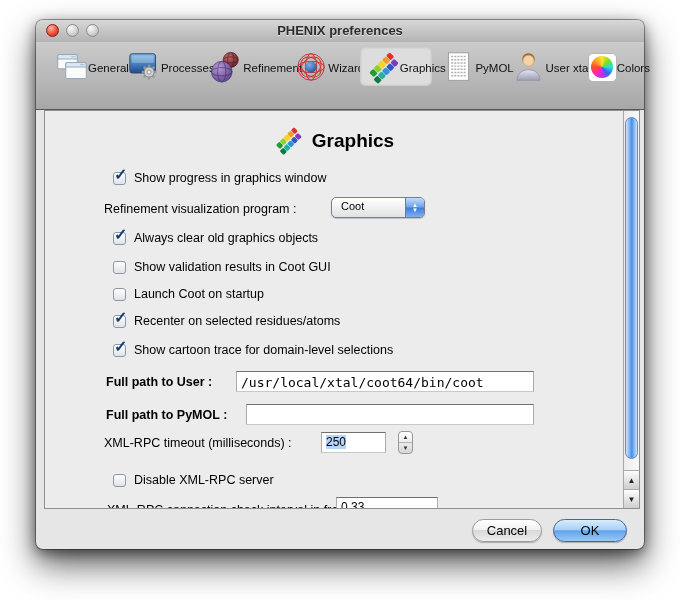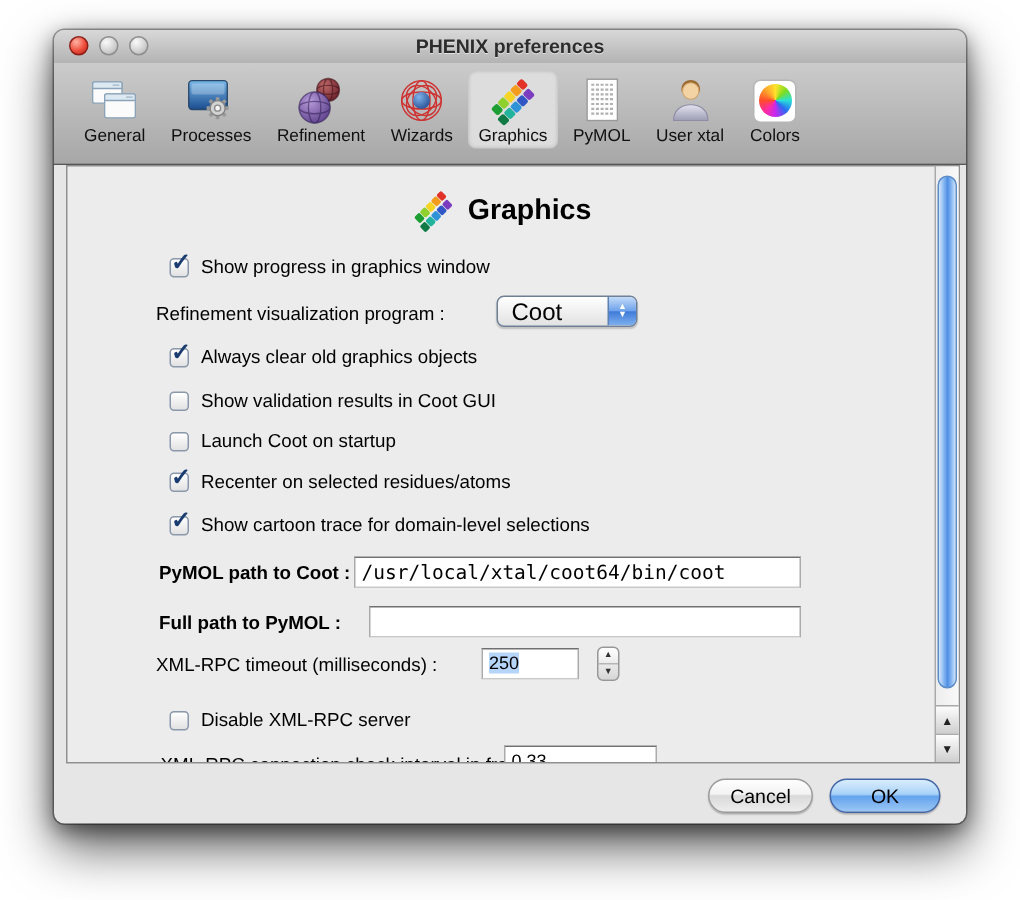--- a/index.html
+++ b/index.html
@@ -23,21 +23,21 @@
   .light.red  { background:radial-gradient(circle at 35% 28%, #ffb3a6, #ee4e3b 55%, #ad231a);
                 border:1px solid #8f1f16; }
   .light.gray { background:radial-gradient(circle at 35% 28%, #fafafa, #cfcfcf 60%, #a9a9a9);
                 border:1px solid #8d8d8d; }
 
   
   .toolbar { position:absolute; left:0; top:22px; right:0; height:68px;
              background:linear-gradient(#cbcbcb,#a7a7a7);
              border-bottom:1px solid #565656;
              display:flex; align-items:flex-start; padding:5px 0 0 13px; gap:3px; }
-  .tb-item { display:flex; flex-direction:column; align-items:center;
+  .tb-item { display:flex; flex-direction:row; align-items:center;
              padding:3px 7px 2px; border-radius:5px; min-width:48px; }
   .tb-item.selected { background:#dddddd; box-shadow: inset 0 0 3px rgba(0,0,0,.2); }
   .tb-icon { width:34px; height:34px; display:flex; align-items:center; justify-content:center; }
   .tb-label { font-size:11.5px; color:#101010; margin-top:1px; white-space:nowrap; }
   .colorwheel { width:29px; height:29px; background:#fff; border:1px solid #b6b6b6;
                 border-radius:5px; display:flex; align-items:center; justify-content:center; }
   .colorwheel .wheel { width:22px; height:22px; border-radius:50%;
      background:conic-gradient(#ffe32b,#7ddd20,#28e0d8,#2b6bf2,#c32bf0,#ff2ba0,#ff4b2b,#ffa02b,#ffe32b); }
 
   
@@ -59,21 +59,21 @@
         background:linear-gradient(#ffffff,#e2e2e2);
         box-shadow: inset 0 1px 0 rgba(255,255,255,.9); position:relative; }
   .cb .mark { display:none; position:absolute; left:0px; top:-8px;
               font-size:16px; font-weight:900; color:#1b3c70; }
   .cb.checked .mark { display:block; }
 
   .popup { position:absolute; left:286px; top:86px; width:94px; height:21px;
            display:flex; border:1px solid #6e7f96; border-radius:5px;
            background:linear-gradient(#ffffff,#e2e2e2);
            box-shadow: 0 1px 1px rgba(0,0,0,.18); overflow:hidden; }
-  .popup .pop-label { flex:1; font-size:16px; padding:2px 0 0 9px; color:#000; }
+  .popup .pop-label { flex:1; font-size:11px; padding:2px 0 0 9px; color:#000; }
   .popup .pop-cap { width:19px; border-left:1px solid #5f7fae;
            background:linear-gradient(#c3dbf8, #6fa3ec 48%, #3f7bd8 52%, #7fb0ef);
            display:flex; flex-direction:column; align-items:center; justify-content:center;
            color:#fff; font-size:6px; line-height:5px; }
 
   .tfield { position:absolute; height:21px; background:#fff;
             border:1px solid; border-color:#707070 #ababab #c9c9c9 #ababab;
             font-size:12px; padding:2px 4px; overflow:hidden; white-space:nowrap; color:#000; }
   .tfield.mono { font-family:"DejaVu Sans Mono", monospace; font-size:13px; padding-top:3px; }
   .tfield .sel { background:#b5d5fa; }
@@ -352,21 +352,21 @@
           <span>Recenter on selected residues/atoms</span>
         </div>
 
         <div class="row cbrow" style="top:230px">
           <span class="cb checked">
               <span class="mark">✓</span>
             </span>
           <span>Show cartoon trace for domain-level selections</span>
         </div>
 
-        <span class="static-label bold" style="left:61px; top:264px">PyMOL path to Coot :</span>
+        <span class="static-label bold" style="left:61px; top:264px">Full path to User :</span>
         <div class="tfield mono" style="left:191px; top:260px; width:298px">
           <span>/usr/local/xtal/coot64/bin/coot</span>
         </div>
 
         <span class="static-label bold" style="left:61px; top:297px">Full path to PyMOL :</span>
         <div class="tfield mono" style="left:201px; top:293px; width:288px">
           <span></span>
         </div>
 
         <span class="static-label" style="left:59px; top:325px">XML-RPC timeout (milliseconds) :</span>

